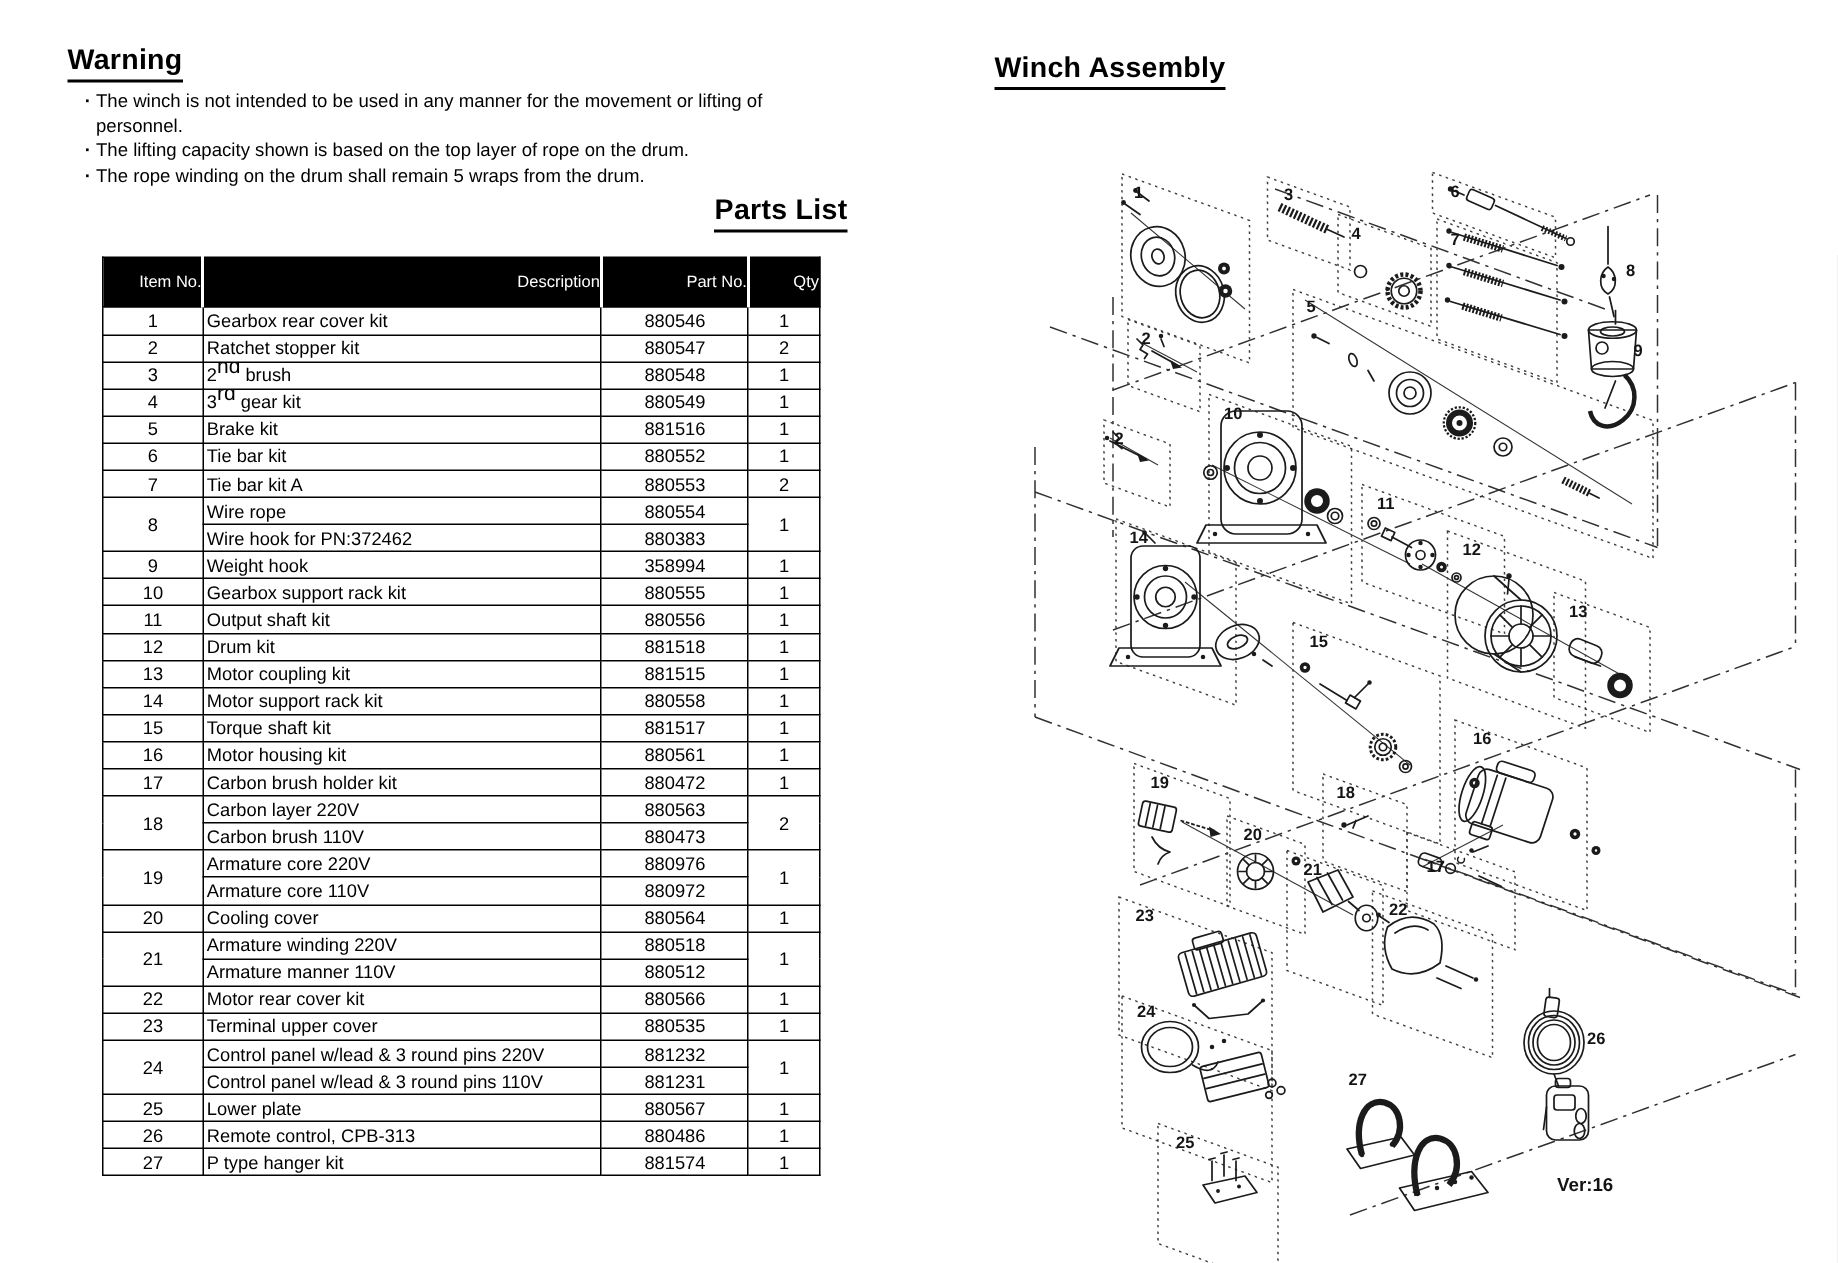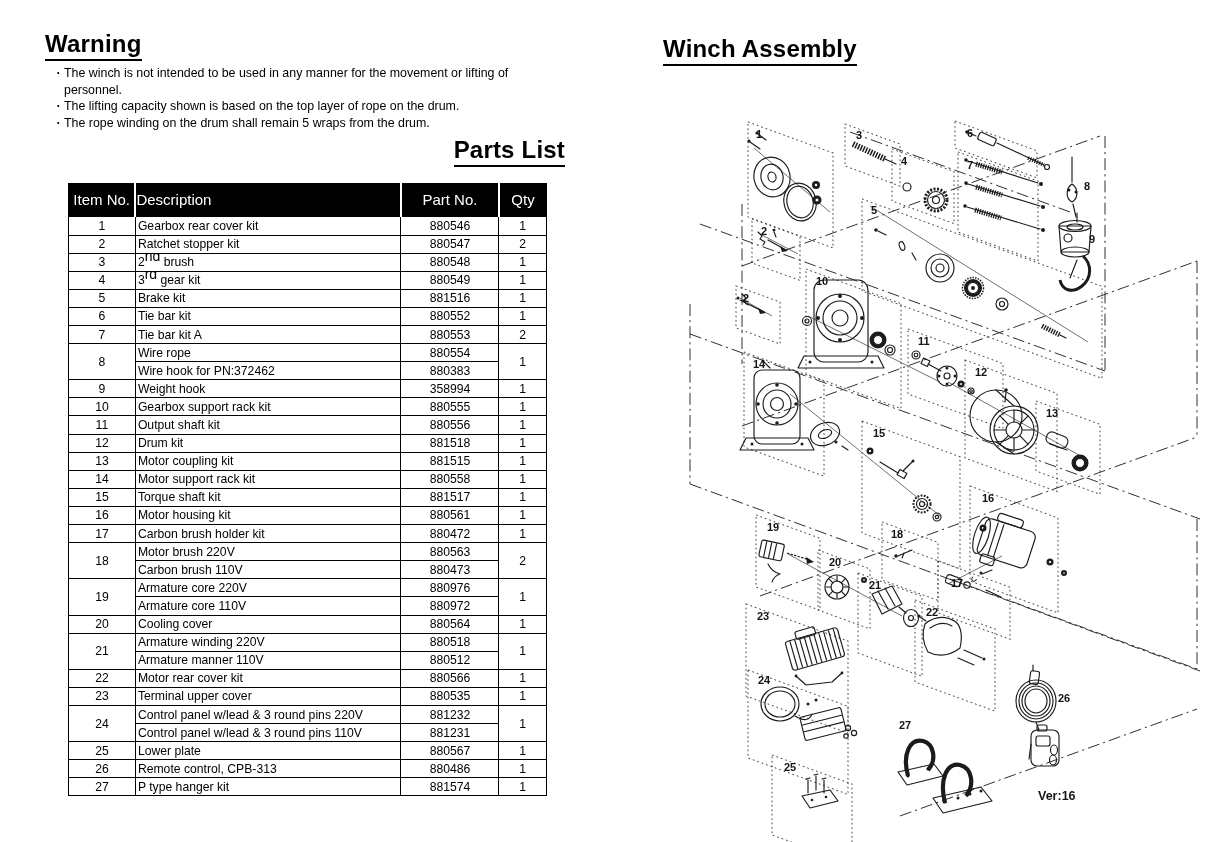--- a/index.html
+++ b/index.html
@@ -1,31 +1,31 @@
 <!DOCTYPE html>
 <html><head>
 <meta charset="utf-8">
 <style>
   html,body{margin:0;padding:0;background:#e8e8e8;}
   .page{position:relative;width:1225px;height:842px;background:#ffffff;overflow:hidden;
         font-family:"Liberation Sans","DejaVu Sans",sans-serif;color:#111;}
   
   .left-col{position:absolute;left:45px;top:30px;width:520px;}
-  h2{font-size:24px;font-weight:700;margin:0;color:#000;letter-spacing:.2px;}
+  h2{font-size:19px;font-weight:700;margin:0;color:#000;letter-spacing:.2px;}
   h2 .u{border-bottom:2.4px solid #000;padding-bottom:1px;display:inline-block;}
   ul.warning{list-style:none;margin:4px 0 4px 8px;padding:0;width:492px;
              font-size:12.4px;line-height:1.34;color:#000;}
   ul.warning li{display:flex;}
   ul.warning .dot{width:11px;flex:none;text-align:center;font-weight:700;}
   ul.warning .btext{flex:1;}
   .parts-title{margin-top:5px;text-align:right;}
   table.parts{border-collapse:collapse;table-layout:fixed;width:479px;
               margin:16px 0 0 23px;font-size:12.2px;color:#000;}
-  table.parts th{background:#000;color:#fff;font-weight:400;font-size:15px;
-                 height:32px;line-height:1.12;border:1.5px solid #000;padding:0;}
+  table.parts th{background:#000;color:#fff;font-weight:400;font-size:11px;
+                 height:32px;line-height:1.12;border:1.5px solid #000;padding:0;text-align:right;}
   table.parts th+th{border-left:2px solid #fff;}
   table.parts td{border:1.5px solid #000;height:17.1px;padding:0 2px;
                  overflow:hidden;white-space:nowrap;}
   .c-item{width:64px;text-align:center;}
   .c-desc{width:258px;text-align:left;}
   td.c-desc{padding-left:8px;}
   .c-part{width:94px;text-align:center;}
   .c-qty{width:45px;text-align:center;}
   table.parts sup{font-size:14px;line-height:0;}
   
@@ -177,21 +177,21 @@
             <td class="c-qty">1</td>
           </tr>
           <tr>
             <td class="c-item">17</td>
             <td class="c-desc">Carbon brush holder kit</td>
             <td class="c-part">880472</td>
             <td class="c-qty">1</td>
           </tr>
           <tr>
             <td class="c-item" rowspan="2">18</td>
-            <td class="c-desc">Motor brush 220V</td>
+            <td class="c-desc">Carbon layer 220V</td>
             <td class="c-part">880563</td>
             <td class="c-qty" rowspan="2">2</td>
           </tr>
           <tr>
             <td class="c-desc">Carbon brush 110V</td>
             <td class="c-part">880473</td>
           </tr>
           <tr>
             <td class="c-item" rowspan="2">19</td>
             <td class="c-desc">Armature core 220V</td>

